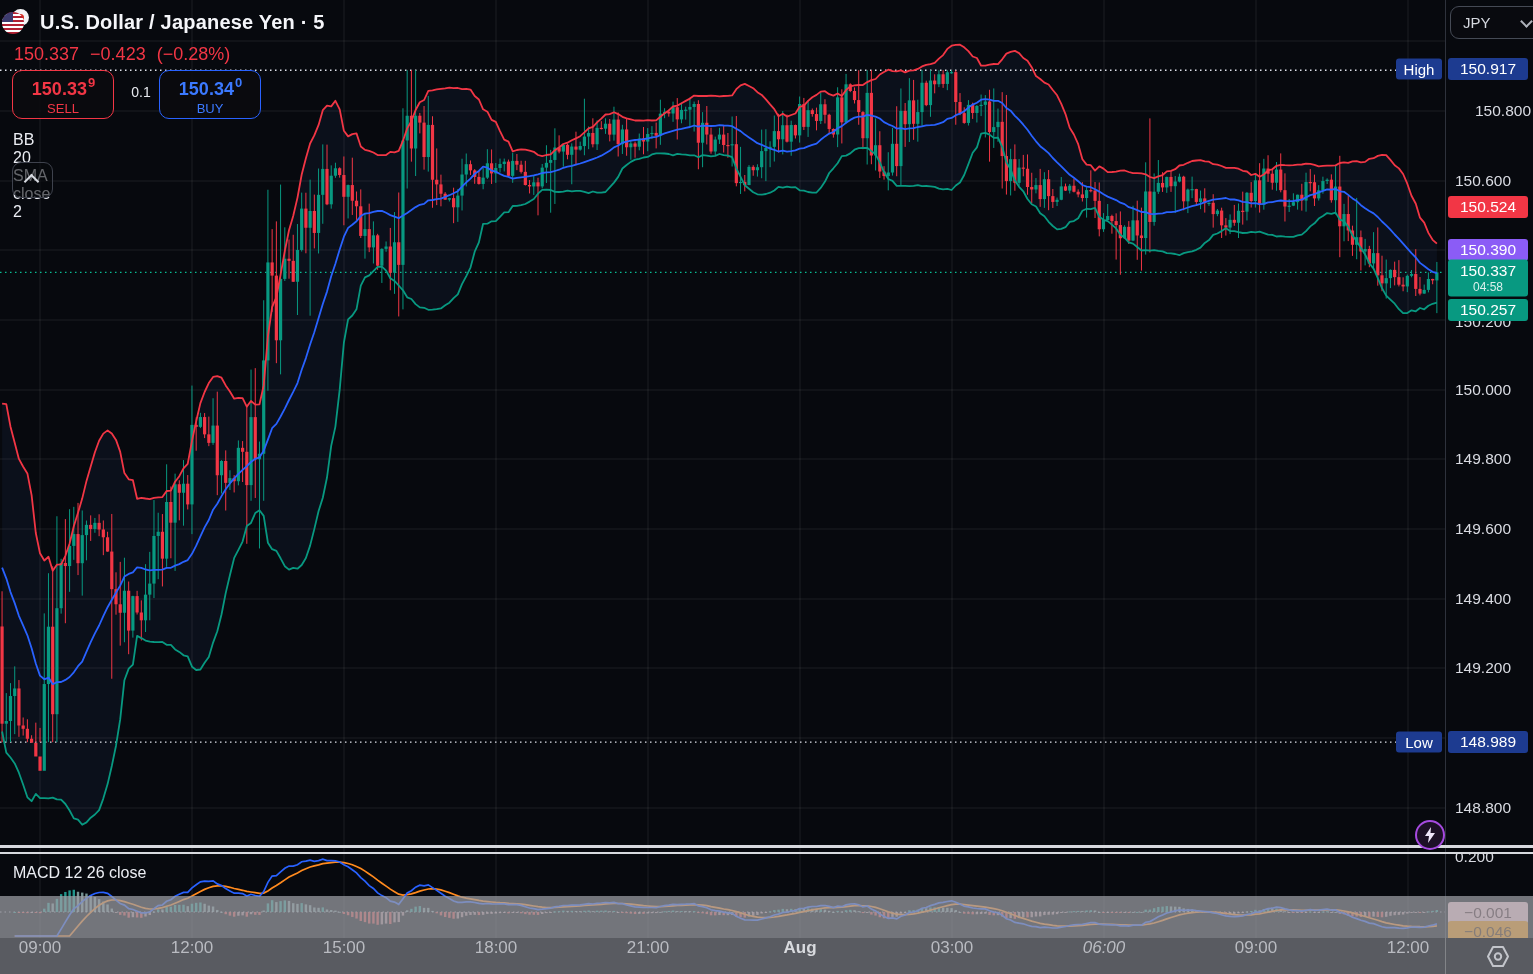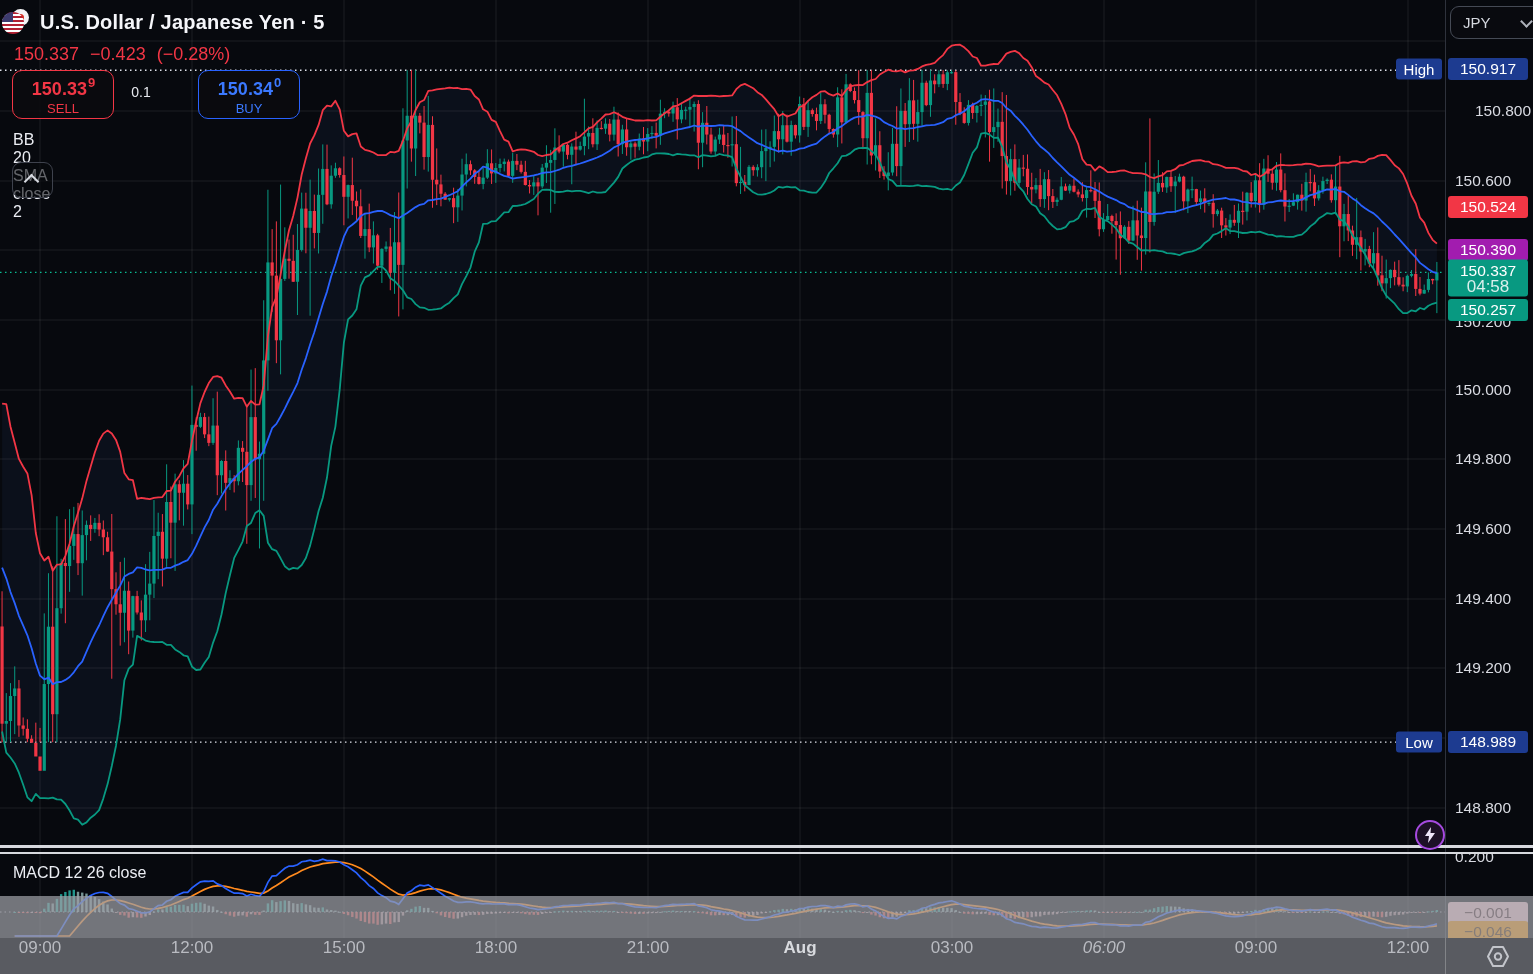--- a/index.html
+++ b/index.html
@@ -18,41 +18,41 @@
   .pair-title{color:#f5f6fa;font-size:20px;font-weight:600;letter-spacing:.2px;}
   .price-row{position:absolute;left:14px;top:44px;color:#f23645;font-size:18px;font-weight:500;white-space:nowrap;}
   .price-row span{margin-right:6px;}
 
   .trade-btn{position:absolute;top:70px;width:100px;height:47px;border-radius:10px;background:rgba(10,10,14,.85);
              display:flex;flex-direction:column;align-items:center;justify-content:center;cursor:pointer;text-align:center;}
   .trade-btn .tp{font-size:18px;font-weight:700;line-height:19px;}
   .trade-btn .tp sup{font-size:13px;position:relative;top:-1px;left:1px;}
   .trade-btn .tl{font-size:13px;font-weight:500;margin-top:2px;}
   #sell-btn{left:12px;border:1.5px solid #f23645;color:#f23645;}
-  #buy-btn{left:159px;border:1.5px solid #2962ff;color:#3b79ff;margin-left:39px;}
+  #buy-btn{left:159px;border:1.5px solid #2962ff;color:#3b79ff;}
   #spread{position:absolute;left:124px;top:84px;width:34px;text-align:center;color:#e6e8ee;font-size:14px;}
 
   #bb-label{position:absolute;left:13px;top:131px;color:#eceef4;font-size:16px;}
   #collapse-btn{position:absolute;left:12px;top:162px;width:39px;height:34px;border:1px solid #3e424d;border-radius:9px;
                 background:rgba(8,10,14,.6);cursor:pointer;}
   .chev-up{position:absolute;left:13px;top:13px;width:9px;height:9px;border-left:2.5px solid #d6d9e0;border-top:2.5px solid #d6d9e0;transform:rotate(45deg);}
 
   
   #axis-panel{position:absolute;left:1445px;top:0;width:88px;height:938px;z-index:4;border-left:1px solid #2e323c;}
   .ax-label{position:absolute;left:9px;transform:translateY(-50%);color:#d9dbe2;font-size:15.5px;white-space:nowrap;}
   .ax-badge{position:absolute;left:2px;transform:translateY(-50%);width:80px;box-sizing:border-box;text-align:center;
             border-radius:3px;font-size:15.5px;padding:2px 0;color:#fff;}
   .b-navy{background:#1d3b90;}
   .b-red{background:#f23645;}
-  .b-blue{background:#a21caf;}
+  .b-blue{background:#8b5cf6;}
   .b-green{background:#089981;}
   .b-pink{background:#ffcdd2;color:#4a272b;}
   .b-orange{background:#ff9800;color:#45260a;}
   .b-cur{padding:2px 0 3px;}
-  .b-cur .sub{display:block;font-size:17px;color:rgba(255,255,255,.85);line-height:14px;}
+  .b-cur .sub{display:block;font-size:12px;color:rgba(255,255,255,.85);line-height:14px;}
   .hl-pill{position:absolute;left:-50px;transform:translateY(-50%);width:46px;text-align:center;background:#1d3b90;
            color:#fff;font-size:15px;border-radius:3px;padding:2px 0;}
   #jpy-select{position:absolute;left:4px;top:6px;width:92px;height:33px;border:1px solid #454a55;border-radius:9px;
               color:#d6d9e0;font-size:15px;display:flex;align-items:center;justify-content:space-between;
               padding:0 10px 0 12px;box-sizing:border-box;cursor:pointer;background:rgba(10,12,16,.7);}
   .chev-dn{width:7px;height:7px;border-left:2px solid #aeb2bb;border-bottom:2px solid #aeb2bb;transform:rotate(-45deg);margin-top:-3px;}
 
   
   #pane-separator{position:absolute;left:0;top:845px;width:1533px;height:10px;z-index:5;
       background:linear-gradient(#d7d9de 0 2.5px,transparent 2.5px 6.5px,#d7d9de 6.5px 9px,transparent 9px);}

